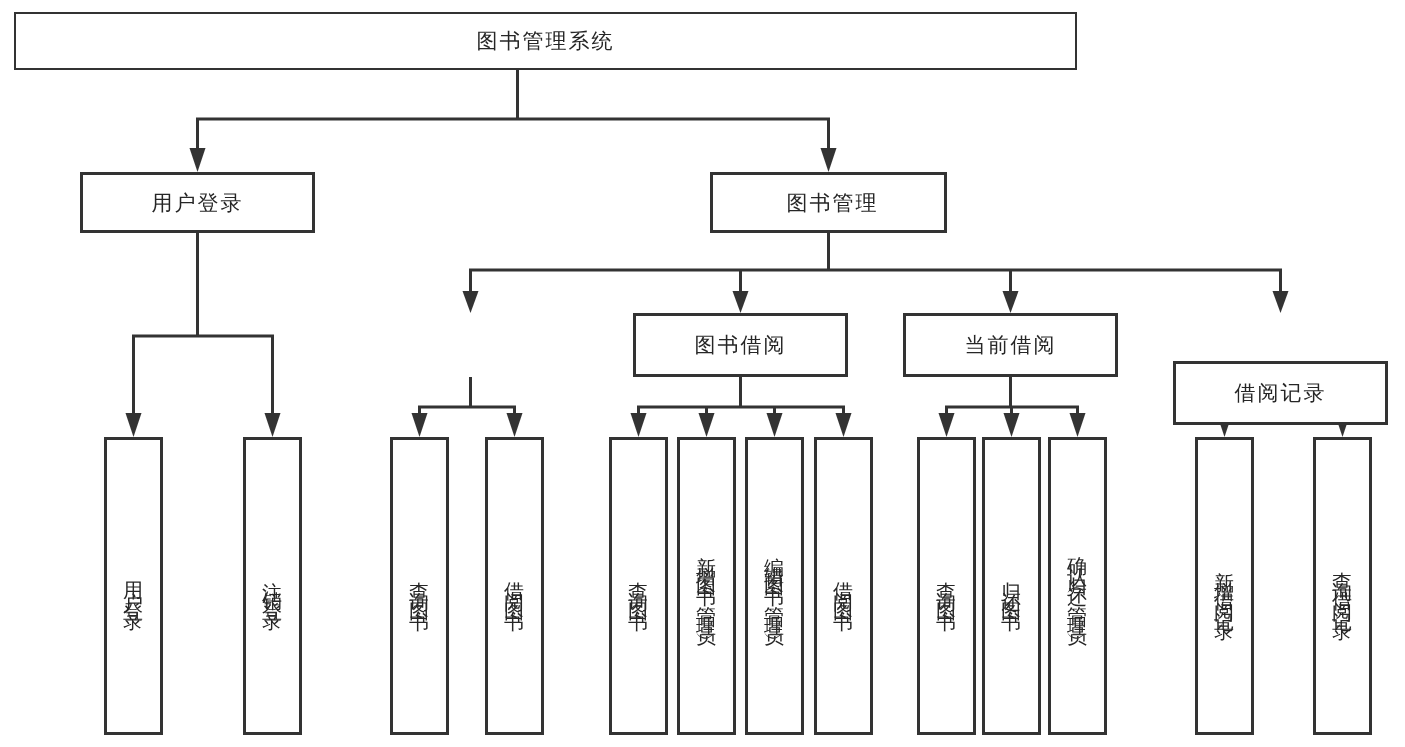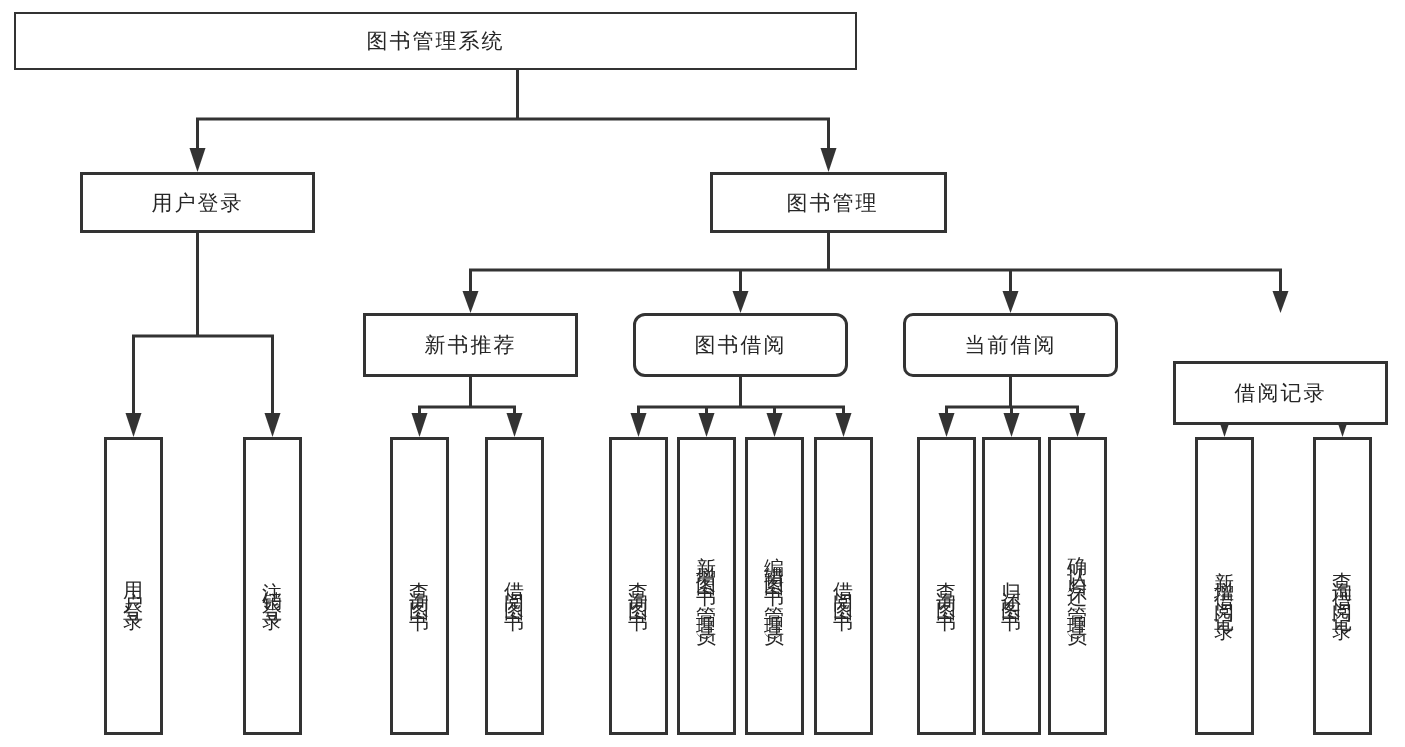--- a/index.html
+++ b/index.html
@@ -76,28 +76,27 @@
     <polygon points="938.5,413 954.5,413 946.5,437"></polygon>
     <polygon points="1003.5,413 1019.5,413 1011.5,437"></polygon>
     <polygon points="1069.5,413 1085.5,413 1077.5,437"></polygon>
 
     <path d="M1280.5 377 L1280.5 407"></path>
     <path d="M1224.5 415 L1224.5 407 L1342.5 407 L1342.5 415"></path>
     <polygon points="1216.5,413 1232.5,413 1224.5,437"></polygon>
     <polygon points="1334.5,413 1350.5,413 1342.5,437"></polygon>
   </svg>
 
-  <div class="node root" style="left:14px;top:12px;width:843px;height:58px;">图书管理系统</div>
+  <div class="node root" style="left:14px;top:12px;width:1063px;height:58px;">图书管理系统</div>
 
   <div class="node" style="left:80px;top:172px;width:235px;height:61px;">用户登录</div>
   <div class="node" style="left:710px;top:172px;width:237px;height:61px;padding-left:8px;">图书管理</div>
 
-  <div class="node" style="left:363px;top:313px;width:215px;height:64px;">新书推荐</div>
-  <div class="node" style="left:633px;top:313px;width:215px;height:64px;border-radius:12px;">图书借阅</div>
-  <div class="node" style="left:903px;top:313px;width:215px;height:64px;border-radius:10px;">当前借阅</div>
+  <div class="node" style="left:633px;top:313px;width:215px;height:64px;">图书借阅</div>
+  <div class="node" style="left:903px;top:313px;width:215px;height:64px;">当前借阅</div>
   <div class="node" style="left:1173px;top:313px;width:215px;height:64px;margin-top:48px;">借阅记录</div>
 
   <div class="vnode" style="left:104px;top:437px;">
     <span>用户登录</span>
   </div>
   <div class="vnode" style="left:243px;top:437px;">
     <span>注销登录</span>
   </div>
 
   <div class="vnode" style="left:390px;top:437px;">

